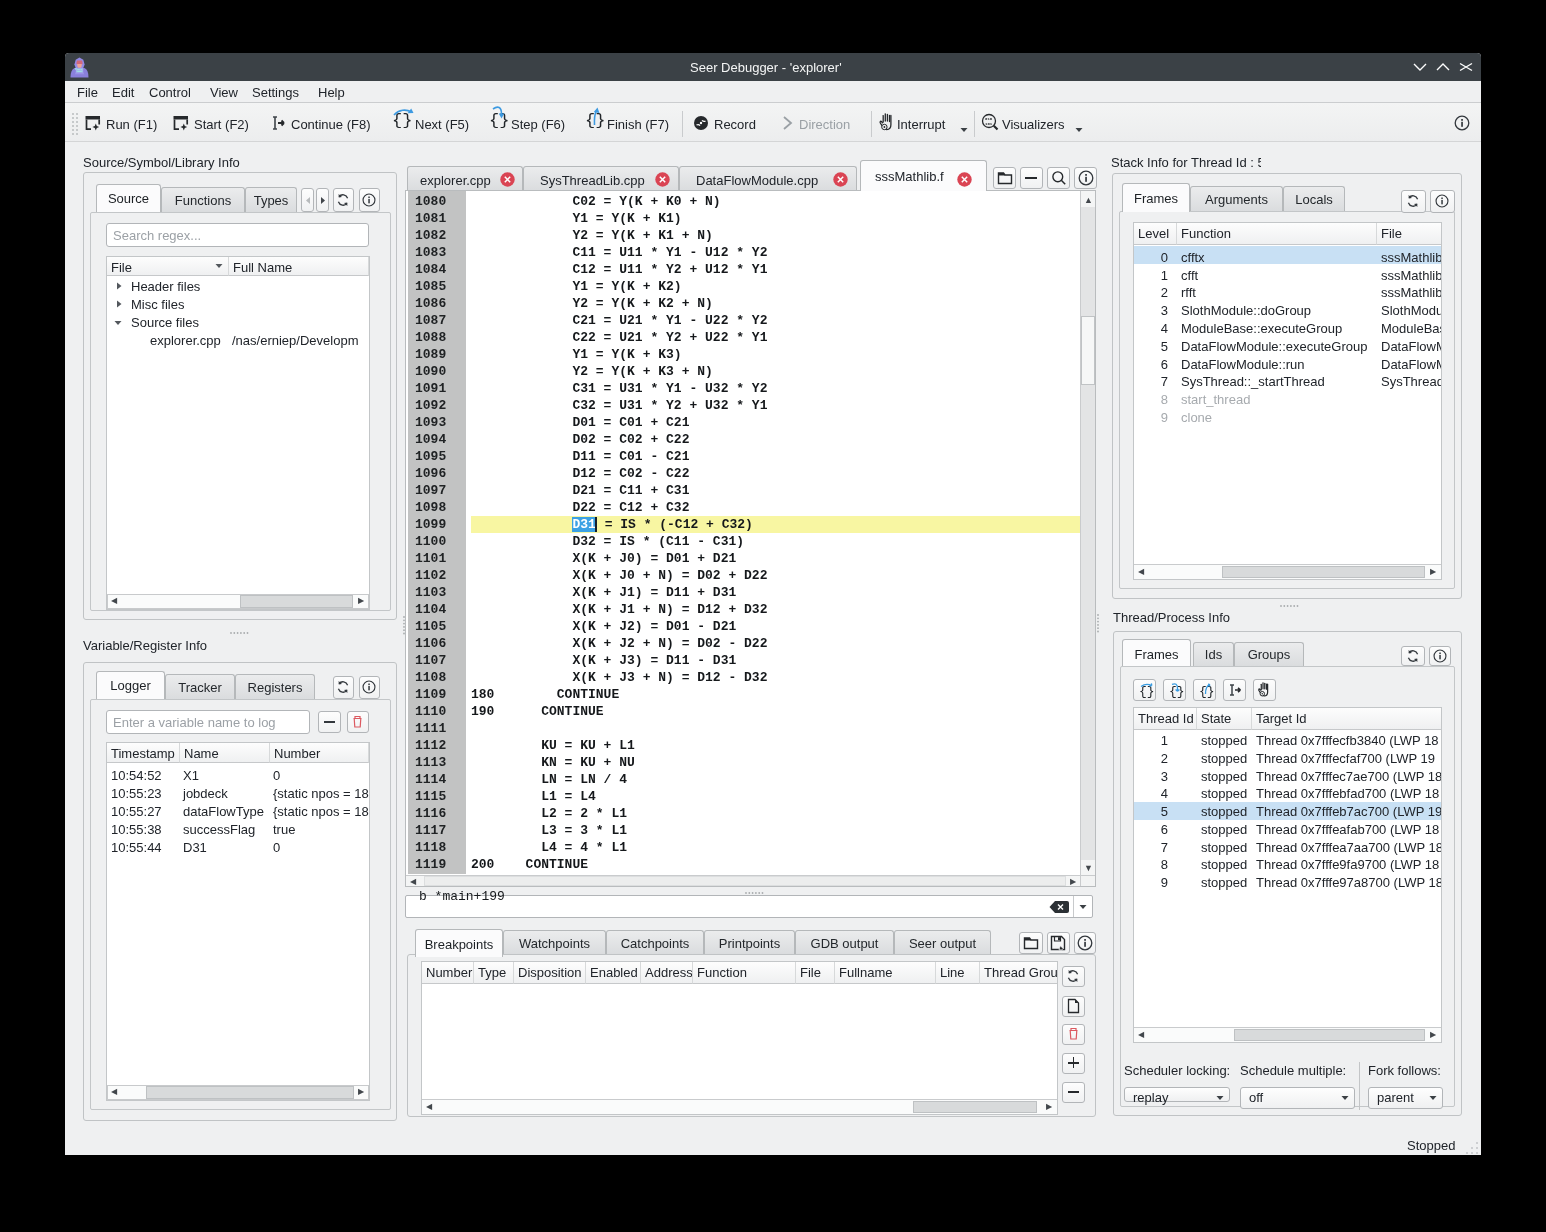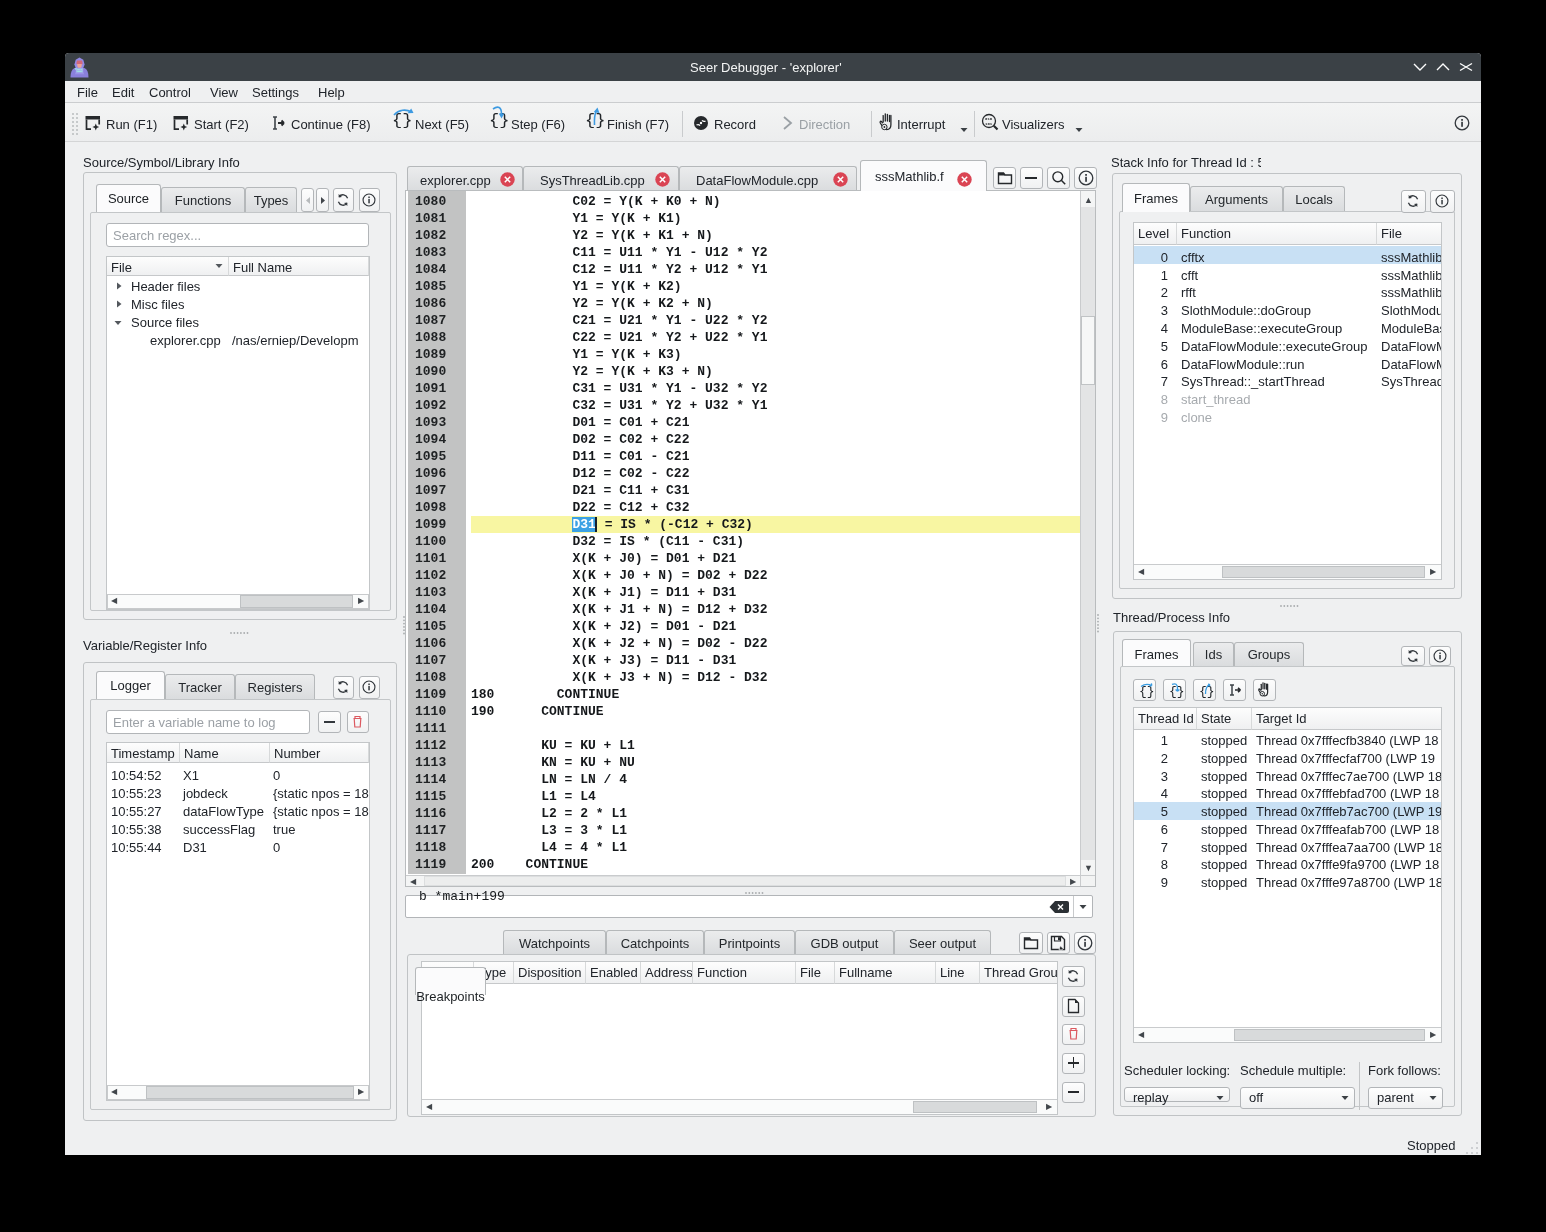--- a/index.html
+++ b/index.html
@@ -434,21 +434,21 @@
  <svg class="a" style="left:1078px;top:903px" width="10" height="8" viewBox="0 0 10 8">
       <path d="M1.5 2 L5 6 L8.5 2 Z" fill="#3b4045"></path>
     </svg>
 
  <div class="gbox" style="left:407px;top:954px;width:689px;height:163px"></div>
  <div class="tabI" style="left:503px;top:930px;width:103px;height:24px;padding-top:5px">Watchpoints</div>
  <div class="tabI" style="left:606px;top:930px;width:98px;height:24px;padding-top:5px">Catchpoints</div>
  <div class="tabI" style="left:704px;top:930px;width:91px;height:24px;padding-top:5px">Printpoints</div>
  <div class="tabI" style="left:795px;top:930px;width:99px;height:24px;padding-top:5px">GDB output</div>
  <div class="tabI" style="left:894px;top:930px;width:97px;height:24px;padding-top:5px">Seer output</div>
- <div class="tabA" style="left:415px;top:967px;width:71px;height:28px;padding-top:21px">Breakpoints</div>
+ <div class="tabA" style="left:415px;top:929px;width:88px;height:28px;padding-top:7px">Breakpoints</div>
  <div class="btn" style="left:1019px;top:932px;width:24px;height:22px"></div>
  <svg class="a" style="left:1023px;top:935px" width="16" height="16" viewBox="0 0 16 16">
       <path d="M1.5 13.5 V3 H6.5 L8 5 H14.5 V13.5 Z" fill="none" stroke="#26292c" stroke-width="1.4"></path>
       <path d="M1.5 3 H6.5 L8 5.5 H1.5 Z" fill="#26292c"></path>
     </svg>
  <div class="btn" style="left:1047px;top:932px;width:23px;height:22px"></div>
  <svg class="a" style="left:1050px;top:935px" width="17" height="17" viewBox="0 0 17 17">
       <path d="M1.5 1.5 H11.5 L14.5 4.5 V14.5 H1.5 Z" fill="none" stroke="#26292c" stroke-width="1.4"></path>
       <path d="M4.5 1.5 V6 H10.5 V1.5" fill="none" stroke="#26292c" stroke-width="1.2"></path>
       <rect x="8" y="2.2" width="2.2" height="3" fill="#26292c"></rect>

